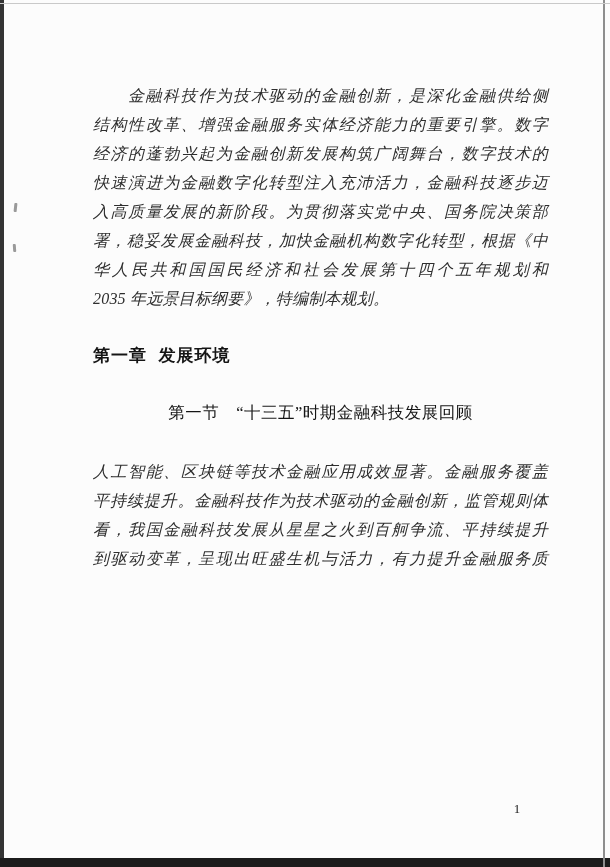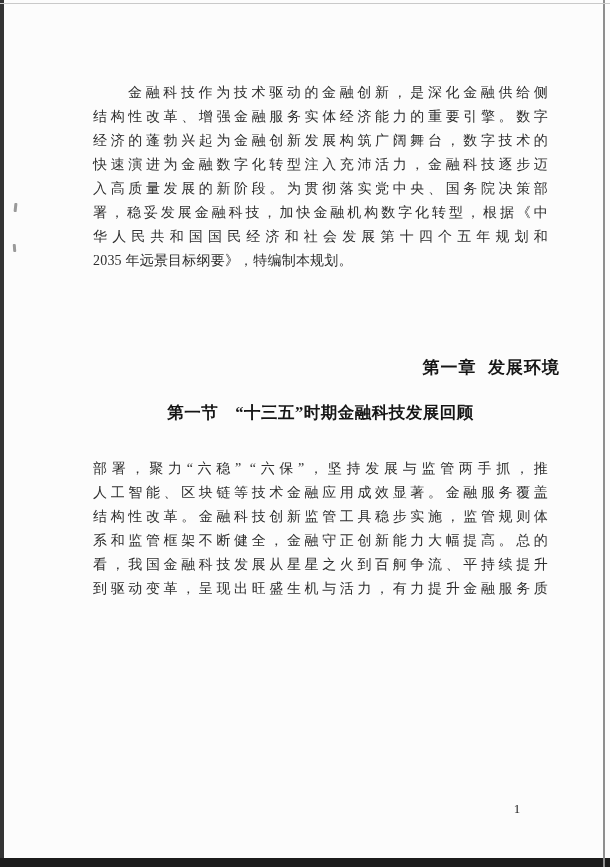--- a/index.html
+++ b/index.html
@@ -18,55 +18,56 @@
   }
   
   .para {
     position: absolute;
     left: 93px;
     width: 455px;
   }
   .p1 { top: 81px; }
   .p2 { top: 457px; }
   .line {
-    line-height: 24px;
-    font-size: 14px;
+    line-height: 29px;
+    font-size: 16px;
     letter-spacing: 0.2px;
     white-space: pre-wrap;
     text-align: left;
+    font-style: italic;
   }
   .j {
     text-align: justify;
     text-align-last: justify;
   }
   .indent { padding-left: 35px; }
   .chapter {
     position: absolute;
     left: 93px;
     top: 344px;
     width: 455px;
-    margin: 12px;
-    text-align: right;
+    margin: 0;
+    text-align: left;
     font-family: "Liberation Sans", "DejaVu Sans", sans-serif;
     font-size: 17px;
     font-weight: 700;
     letter-spacing: 1px;
     color: var(--heading_ink, #151515);
     white-space: pre;
   }
   .section {
     position: absolute;
     left: 93px;
     top: 402px;
     width: 455px;
     margin: 0;
     text-align: center;
     font-family: "Liberation Serif", "DejaVu Serif", serif;
     font-size: 16.5px;
-    font-weight: 700;
+    font-weight: 400;
     letter-spacing: 0.5px;
     color: var(--heading_ink, #151515);
     white-space: pre;
   }
   .pagenum {
     position: absolute;
     left: 505px;
     top: 801px;
     width: 24px;
     text-align: center;
@@ -122,24 +123,22 @@
     <div class="line j">署，稳妥发展金融科技，加快金融机构数字化转型，根据《中</div>
     <div class="line j">华人民共和国国民经济和社会发展第十四个五年规划和</div>
     <div class="line">2035 年远景目标纲要》，特编制本规划。</div>
   </div>
 
   <h1 class="chapter">第一章  发展环境</h1>
 
   <h2 class="section">第一节　“十三五”时期金融科技发展回顾</h2>
 
   <div class="para p2">
-    <div class="line j">部署，聚力“六稳” “六保”，坚持发展与监管两手抓，推</div>
     <div class="line j">人工智能、区块链等技术金融应用成效显著。金融服务覆盖</div>
-    <div class="line j">结构性改革。金融科技创新监管工具稳步实施，监管规则体</div>
-    <div class="line j">系和监管框架不断健全，金融守正创新能力大幅提高。总的</div>
+    <div class="line j">平持续提升。金融科技作为技术驱动的金融创新，监管规则体</div>
     <div class="line j">看，我国金融科技发展从星星之火到百舸争流、平持续提升</div>
     <div class="line j">到驱动变革，呈现出旺盛生机与活力，有力提升金融服务质</div>
 
   </div>
 
   <div class="pagenum">1</div>
 
   <div class="edge-left"></div>
   <div class="edge-bottom"></div>
   <div class="edge-right"></div>

